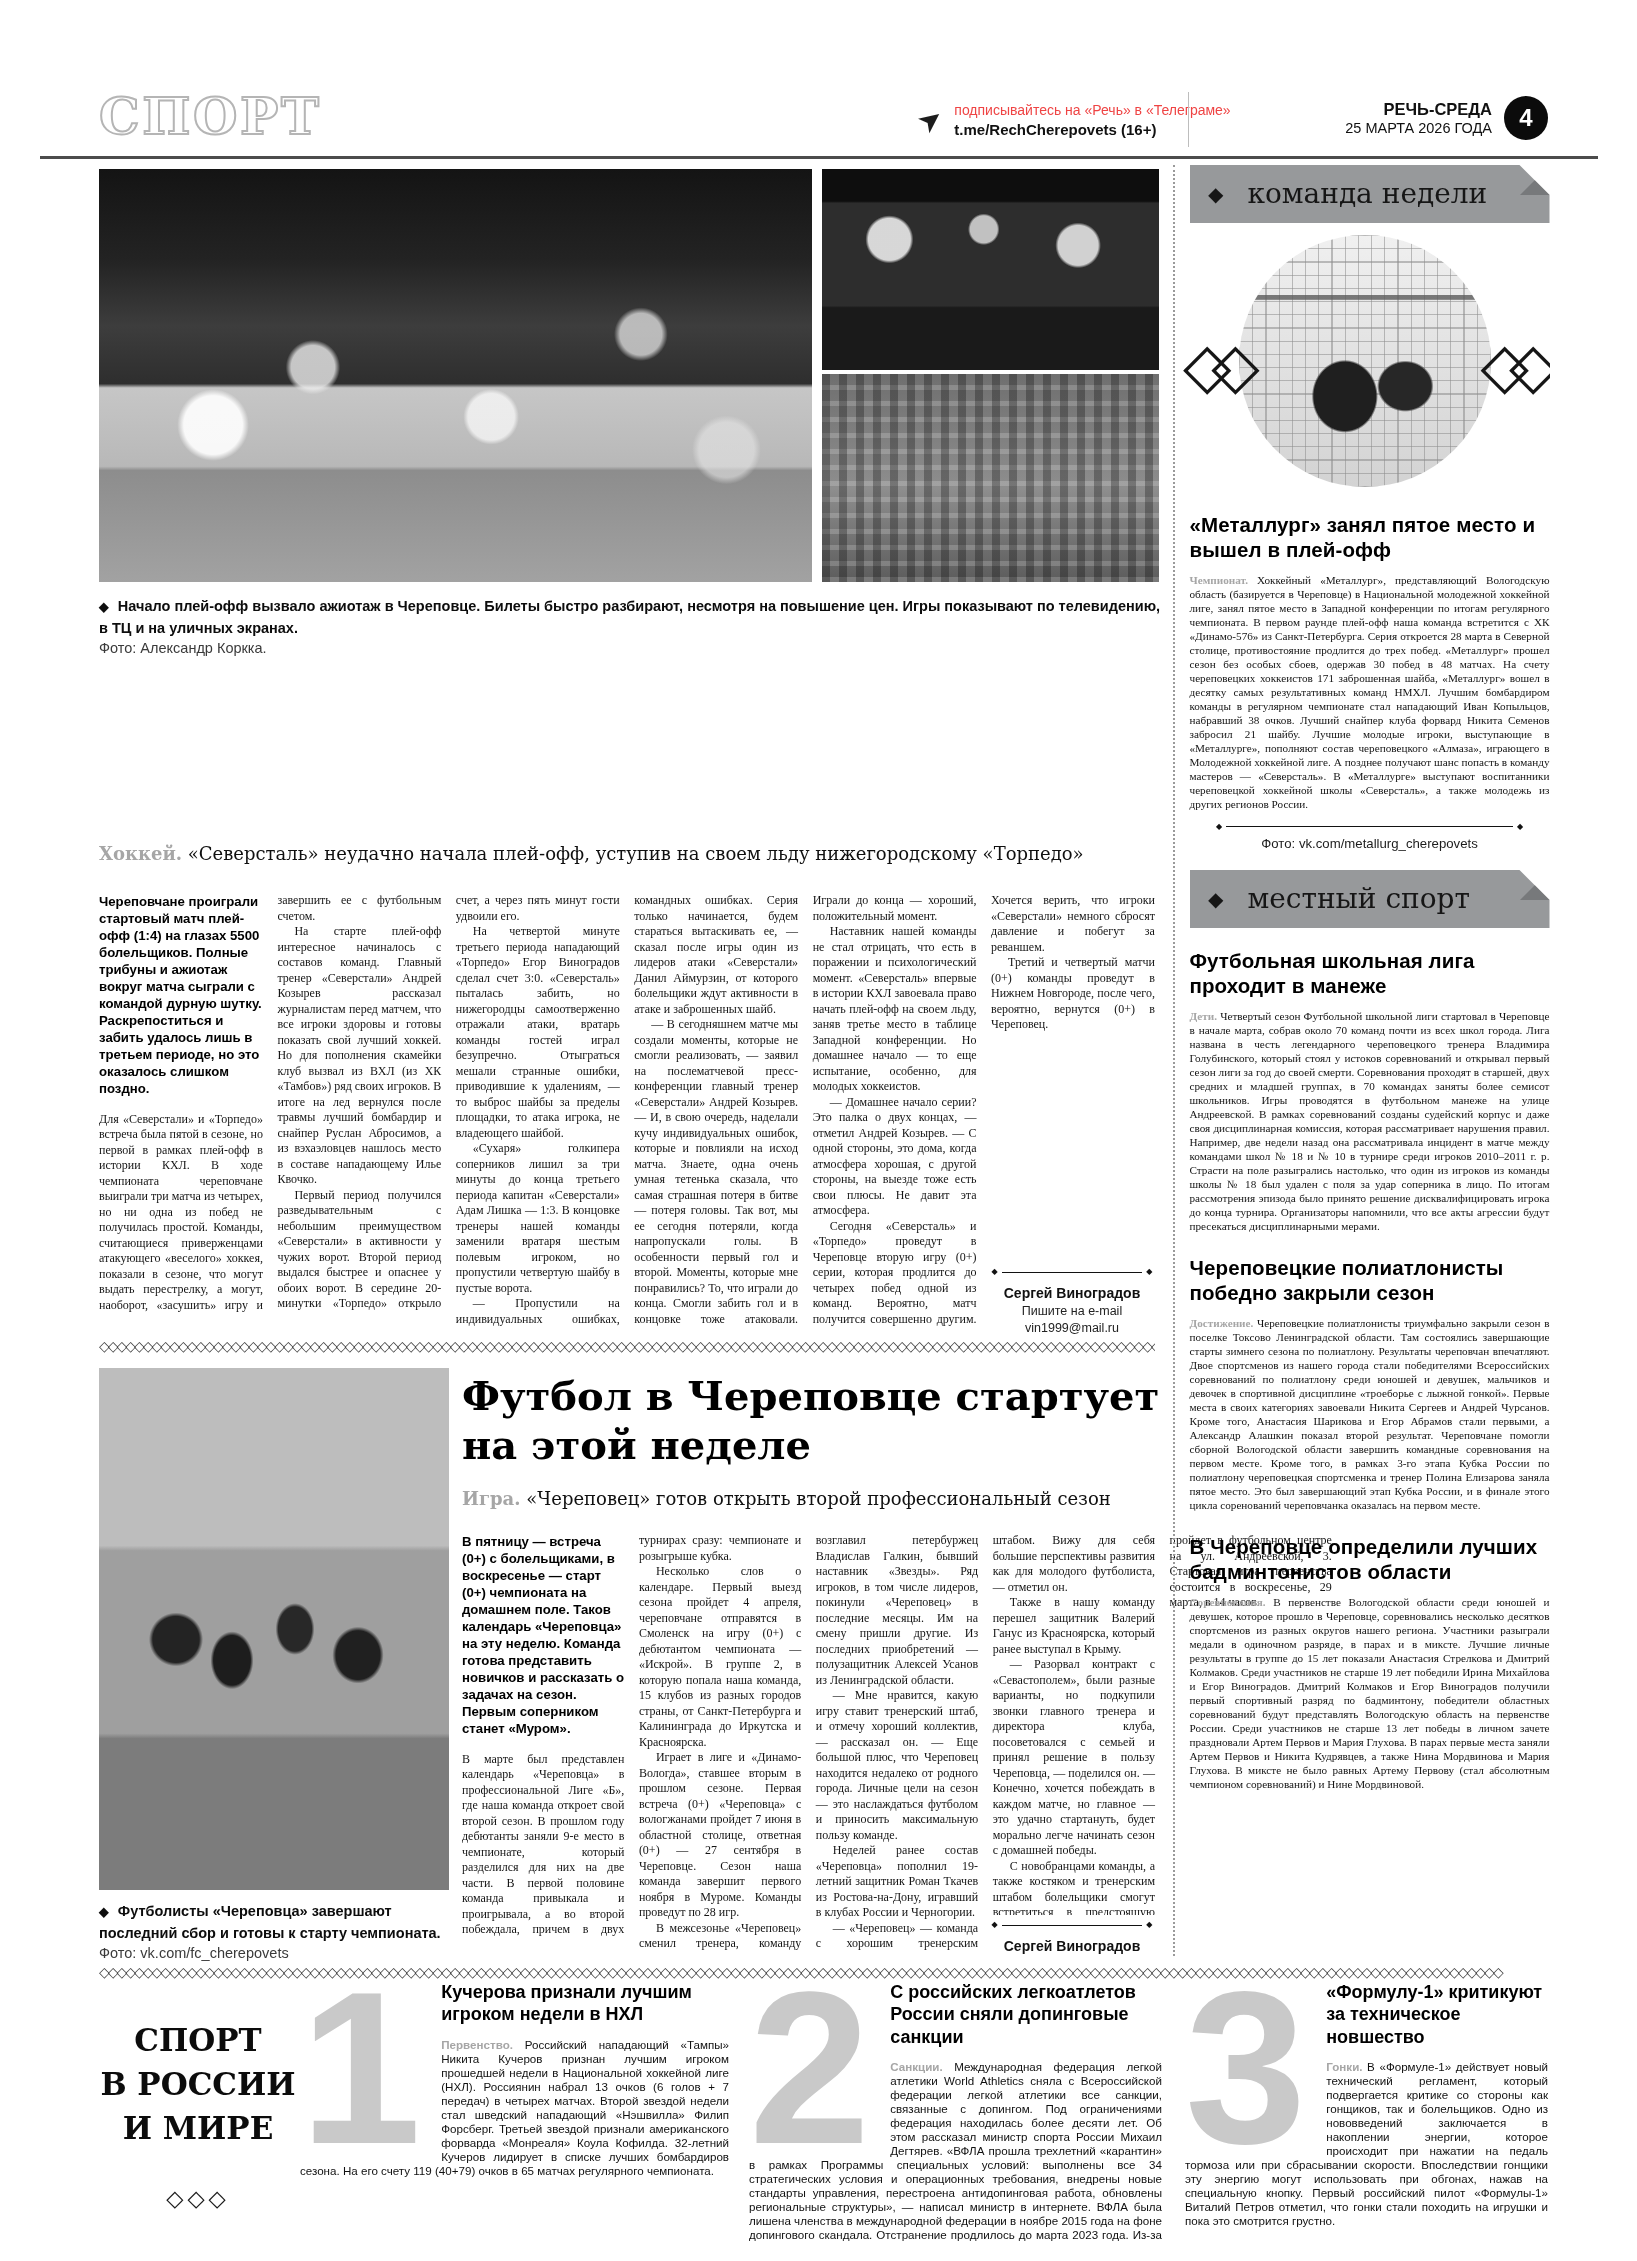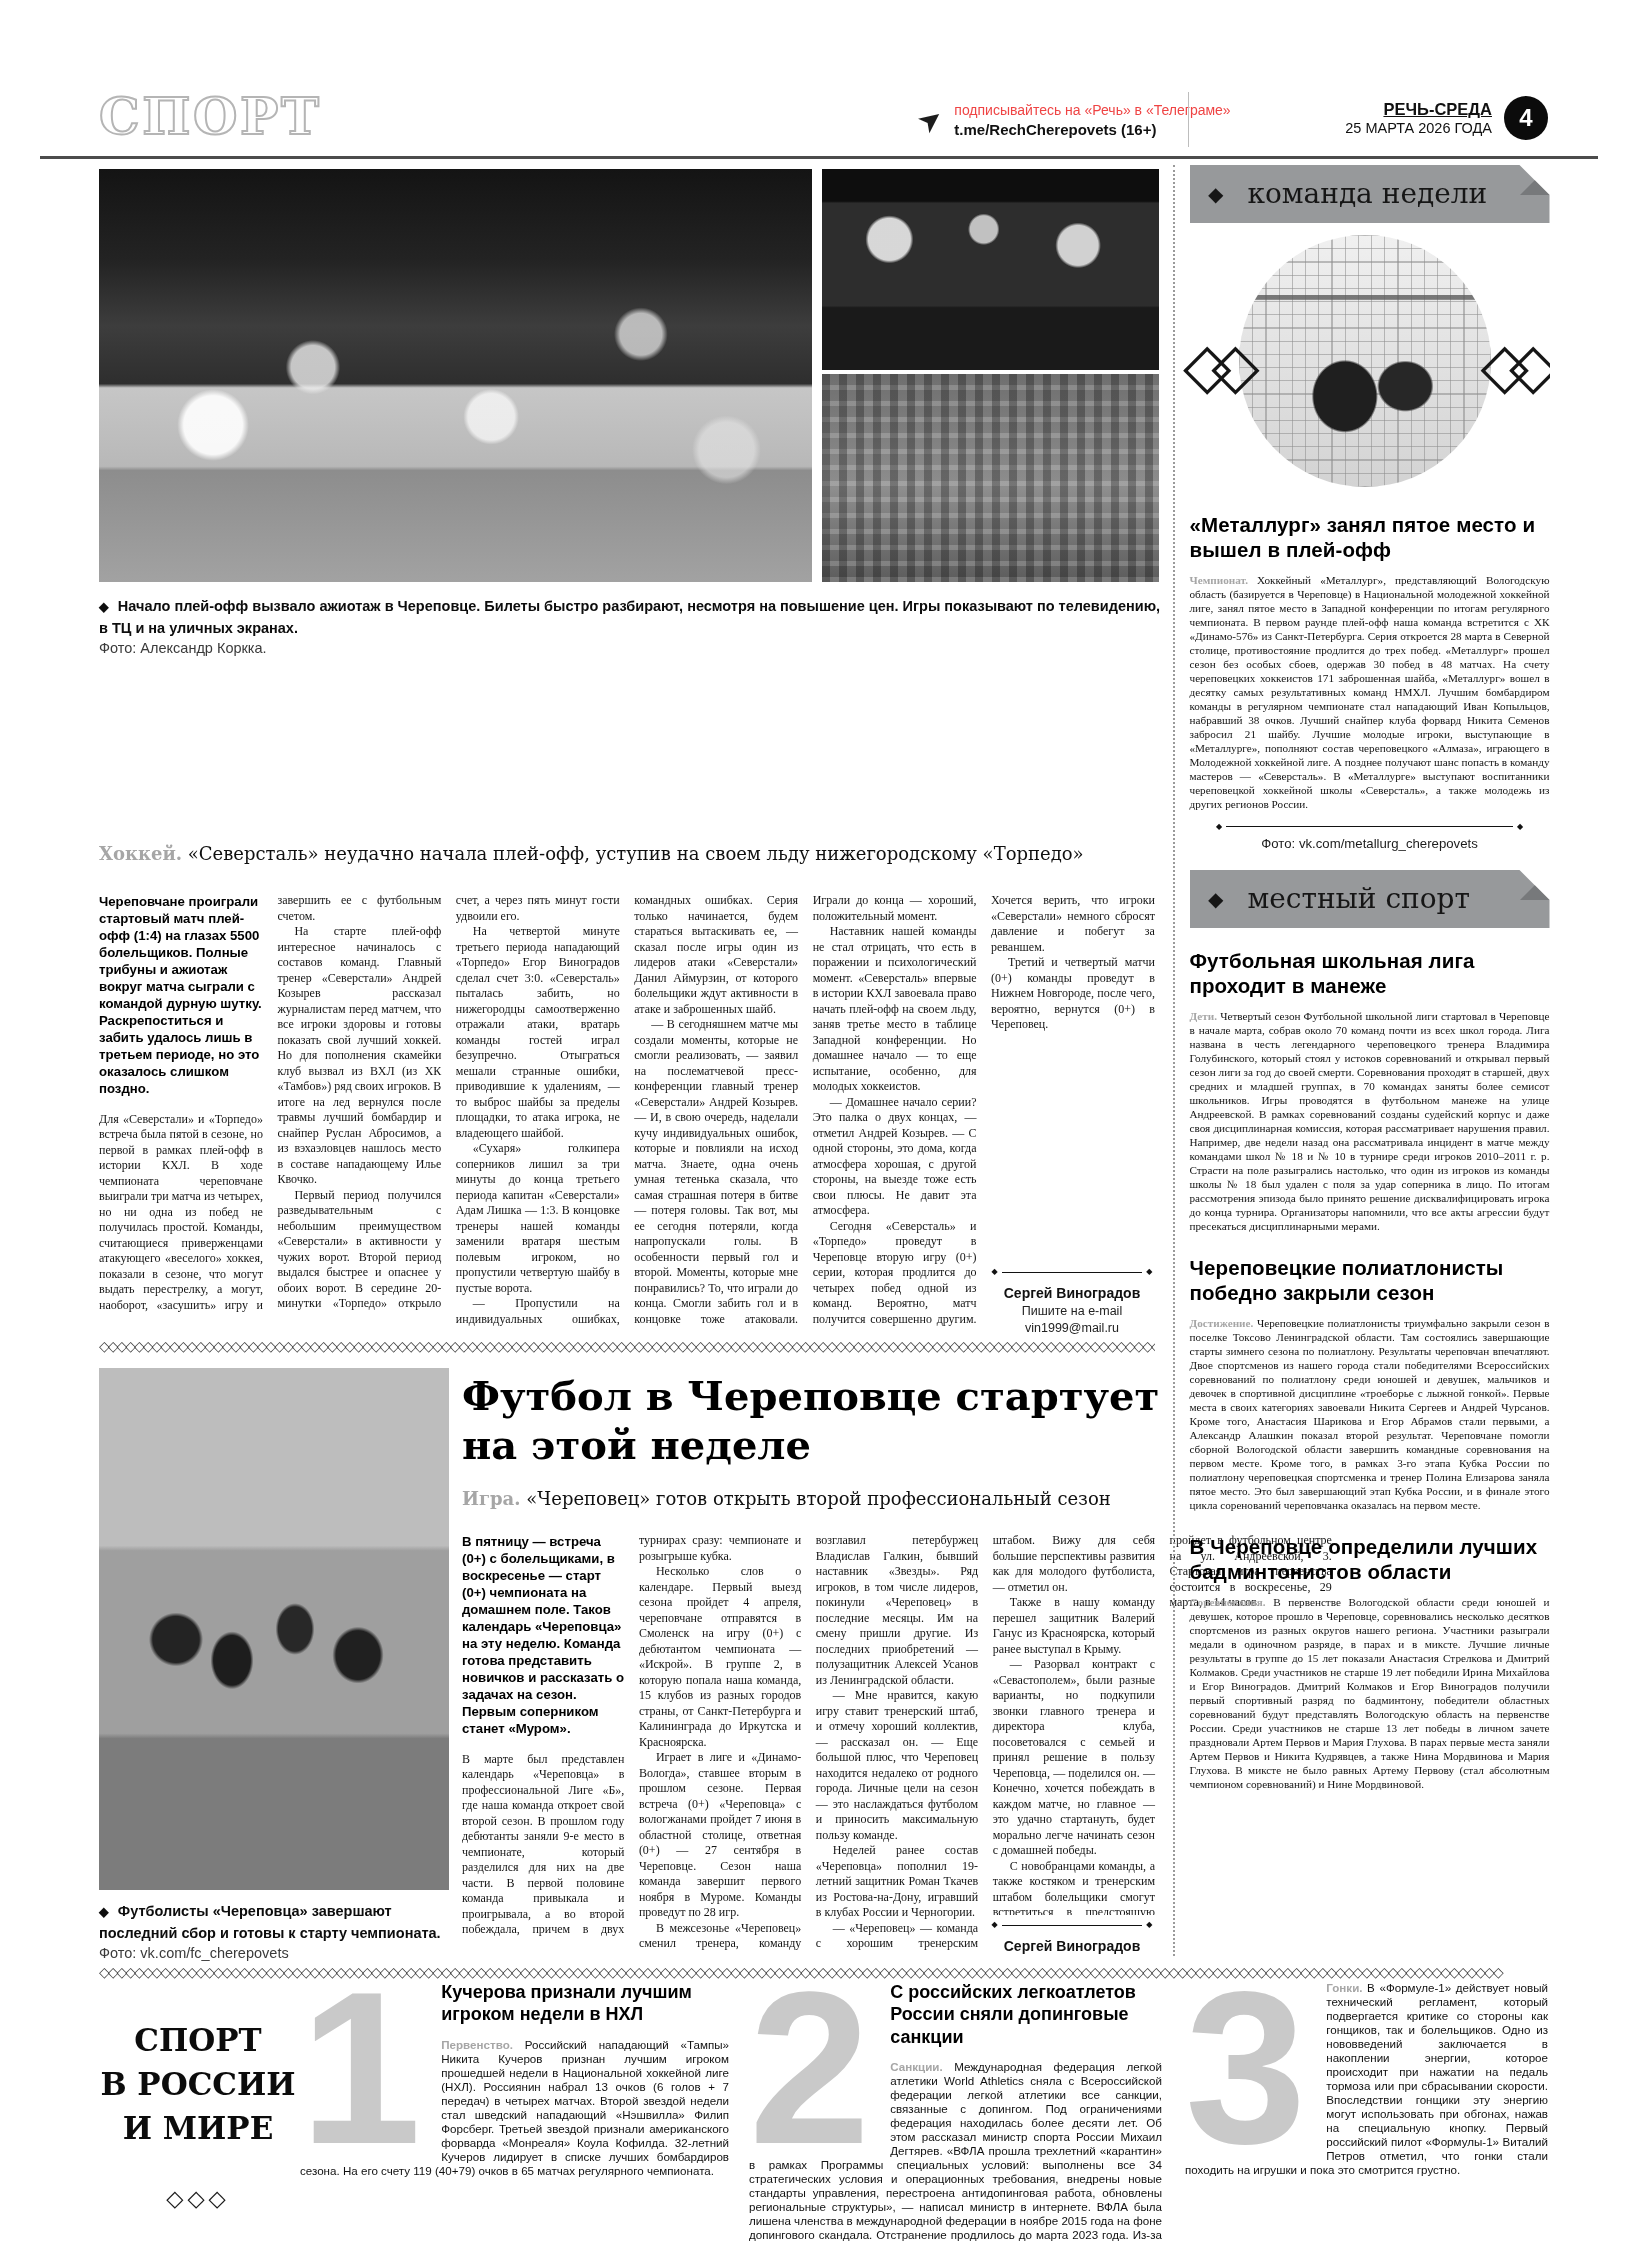--- a/index.html
+++ b/index.html
@@ -8,21 +8,21 @@
   .abs{position:absolute;}
 
   
   .sport-outline{font-family:"DejaVu Serif",serif;font-weight:700;font-size:51px;line-height:1;
         color:#fff;-webkit-text-stroke:2px #b5b5b5;letter-spacing:2.6px;}
   .tg-wrap{display:flex;align-items:center;gap:12px;}
   .tg-icon{font-size:29px;color:#1c1c1c;transform:rotate(-38deg);font-family:"DejaVu Sans",sans-serif;}
   .tg-l1{font:400 14px/20px "Liberation Sans",sans-serif;color:#ef4444;}
   .tg-l2{font:700 15px/20px "Liberation Sans",sans-serif;color:#111;}
   .brand{ text-align:right;}
-  .brand-1{font:700 16.5px/20px "Liberation Sans",sans-serif;text-decoration:underline;}
+  .brand-1{font:700 16.5px/20px "Liberation Sans",sans-serif;}
   .brand-2{font:400 14.5px/18.5px "Liberation Sans",sans-serif;}
   .pagenum{width:44px;height:44px;border-radius:50%;background:#0b0b0b;color:#fff;
         display:flex;align-items:center;justify-content:center;font:700 24px "Liberation Sans",sans-serif;}
   .hdr-vline{width:0;border-left:1.3px solid #bdbdbd;height:55px;}
   .hdr-rule{height:2.6px;background:#4c4c4c;}
 
   
   .ph{overflow:hidden;}
   .ph-main{background:
      radial-gradient(circle at 16% 62%, rgba(255,255,255,.9) 0 4.5%, transparent 5.5%),
@@ -307,20 +307,21 @@
     <div class="bignum">2</div>
     <div class="w-h4">С российских легкоатлетов России сняли допинговые санкции</div>
     <div class="w-body">
       <span class="kicker">Санкции.</span>
       <span>Международная федерация легкой атлетики World Athletics сняла с Всероссийской федерации легкой атлетики все санкции, связанные с допингом. Под ограничениями федерация находилась более десяти лет. Об этом рассказал министр спорта России Михаил Дегтярев. «ВФЛА прошла трехлетний «карантин» в рамках Программы специальных условий: выполнены все 34 стратегических условия и операционных требования, внедрены новые стандарты управления, перестроена антидопинговая работа, обновлены региональные структуры», — написал министр в интернете. ВФЛА была лишена членства в международной федерации в ноябре 2015 года на фоне допингового скандала. Отстранение продлилось до марта 2023 года. Из-за санкций российские легкоатлеты пропустили множество международных соревнований, включая Олимпийские игры.</span>
     </div>
   </div>
 
   <div class="abs" style="left:1185px;top:1981px;width:363px;height:264px;overflow:hidden;">
     <div class="bignum">3</div>
+    <div class="w-h4">«Формулу-1» критикуют за техническое новшество</div>
     <div class="w-body">
       <span class="kicker">Гонки.</span>
       <span>В «Формуле-1» действует новый технический регламент, который подвергается критике со стороны как гонщиков, так и болельщиков. Одно из нововведений заключается в накоплении энергии, которое происходит при нажатии на педаль тормоза или при сбрасывании скорости. Впоследствии гонщики эту энергию могут использовать при обгонах, нажав на специальную кнопку. Первый российский пилот «Формулы-1» Виталий Петров отметил, что гонки стали походить на игрушки и пока это смотрится грустно.</span>
     </div>
   </div>
 
 </div>
 
 
 </body></html>

